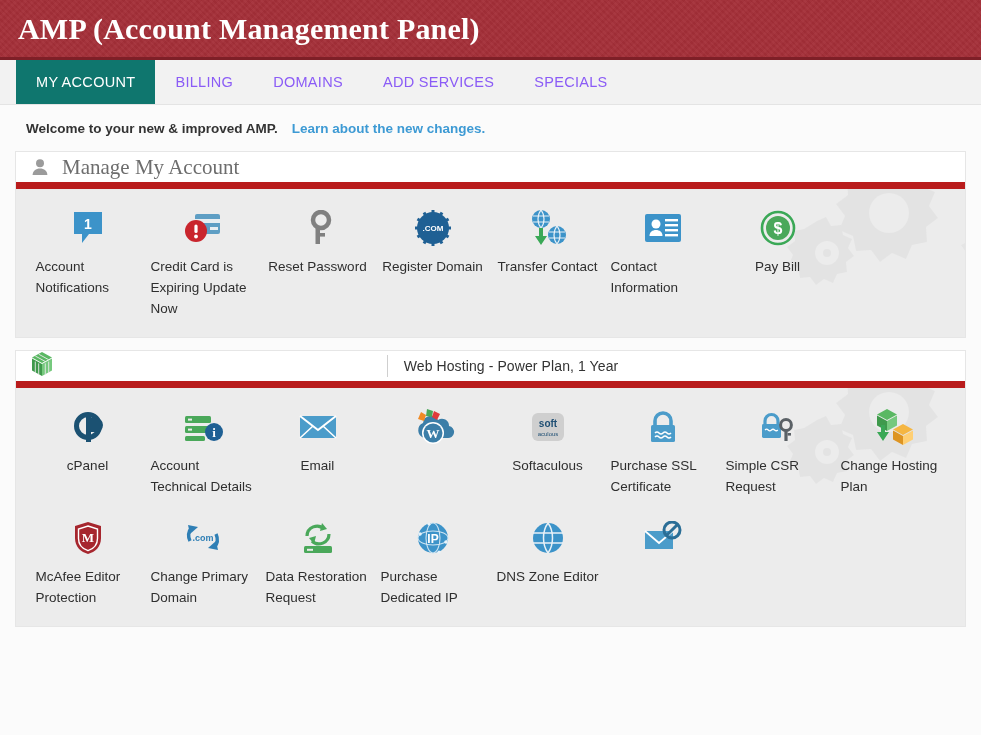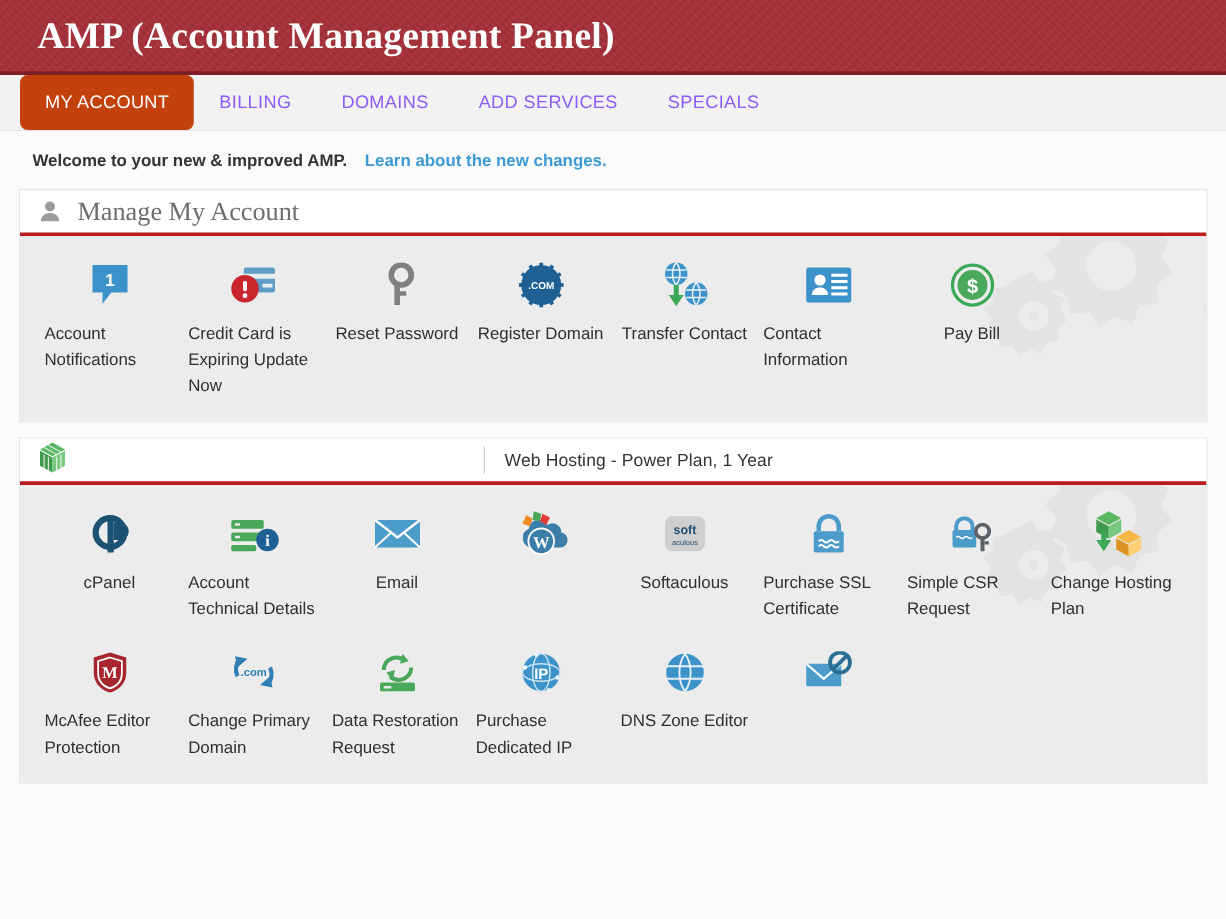--- a/index.html
+++ b/index.html
@@ -13,21 +13,21 @@
   
   .site-header {
     height: 60px;
     background: #a42f38;
     background-image:
       repeating-linear-gradient(45deg, rgba(255,255,255,0.025) 0 2px, rgba(0,0,0,0.02) 2px 4px),
       repeating-linear-gradient(-45deg, rgba(255,255,255,0.02) 0 3px, rgba(0,0,0,0.015) 3px 6px);
     border-bottom: 3px solid #7e1f27;
     display: flex;
     align-items: center;
-    padding-left: 30px;
+    padding-left: 18px;
   }
   .site-title {
     color: #ffffff;
     font-family: "Liberation Serif", serif;
     font-size: 30px;
     font-weight: bold;
     letter-spacing: 0.2px;
   }
 
   
@@ -42,23 +42,22 @@
   .nav-tab {
     display: flex; align-items: center;
     padding: 0 20px;
     font-size: 14.5px;
     color: #8b5cf6;
     letter-spacing: 0.3px;
     cursor: pointer;
     white-space: nowrap;
   }
   .nav-tab.active {
-    background: #c2410c;
+    background: #0f766e;
     color: #ffffff;
-    border-radius: 6px;
   }
 
   
   .welcome-strip {
     height: 46px;
     display: flex;
     align-items: center;
     padding-left: 26px;
     background: #fbfbfb;
     font-size: 13.5px;
@@ -74,21 +73,21 @@
     position: relative;
   }
   .panel + .panel { margin-top: 12px; }
 
   .panel-head {
     height: 37px;
     display: flex;
     align-items: center;
     padding: 0 14px;
     background: #ffffff;
-    border-bottom: 3px solid #b91c1c;
+    border-bottom: 7px solid #b91c1c;
   }
   .panel-head-title {
     font-family: "Liberation Serif", serif;
     font-size: 21px;
     color: #6d6d6d;
     margin-left: 12px;
   }
   .panel-head-spacer { flex: 1; }
   .panel-head-divider {
     width: 1px; height: 22px; background: #cfcfcf; margin-right: 16px;

